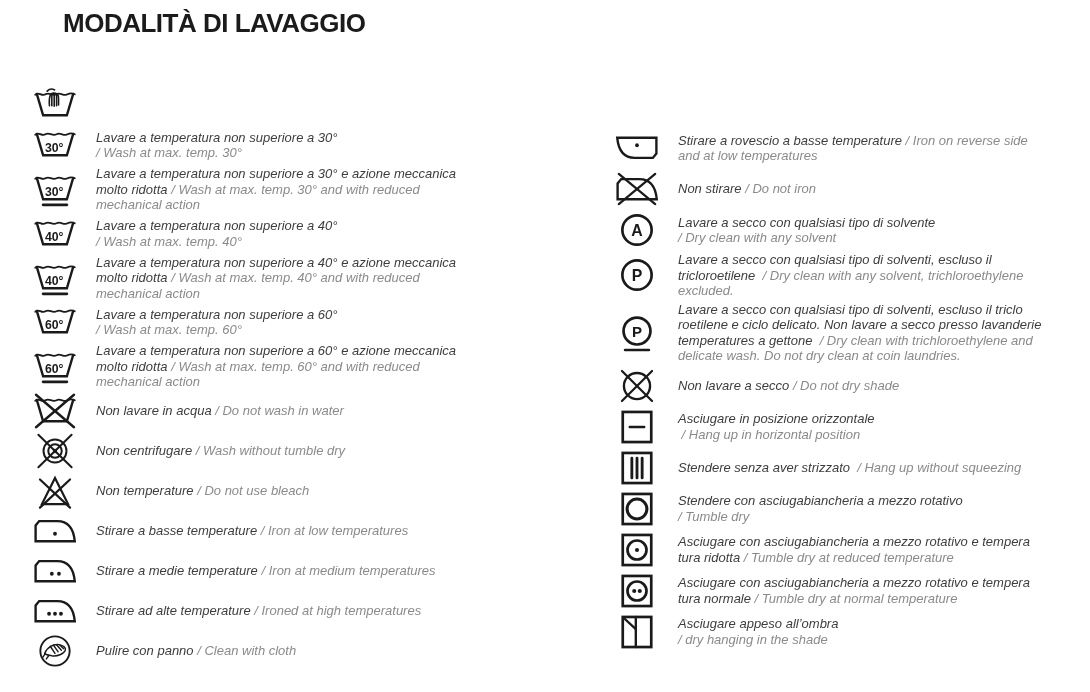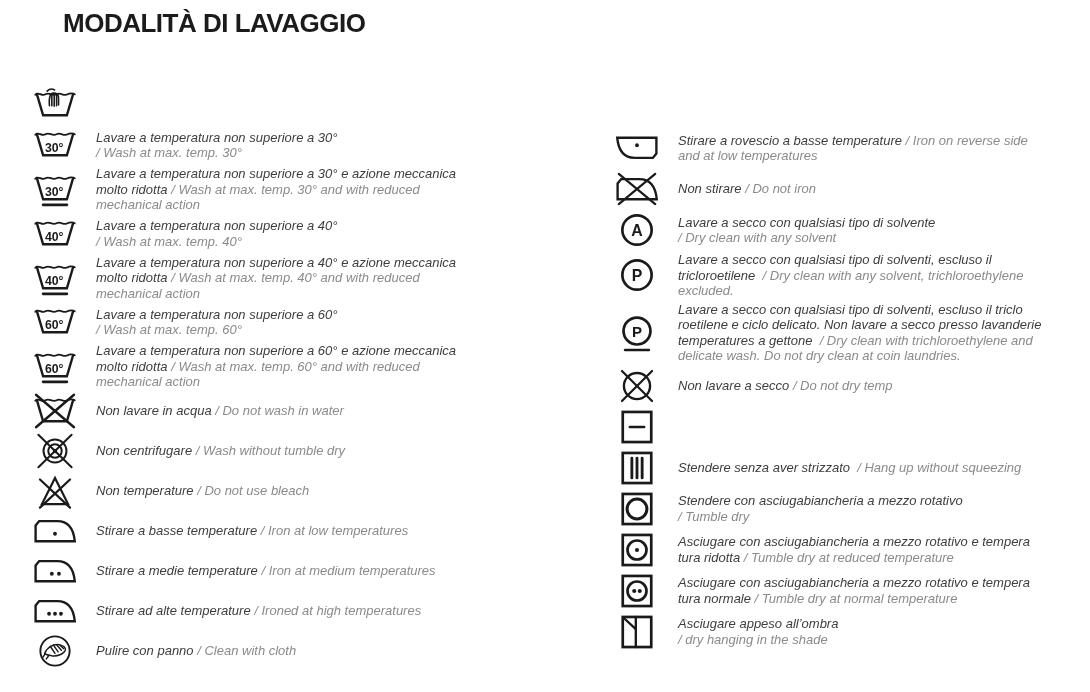--- a/index.html
+++ b/index.html
@@ -285,30 +285,34 @@
     </div>
     <div class="row">
       <span class="icon">
         <svg width="50" height="38" viewBox="0 0 56 48" fill="none" stroke="#1a1a1a" stroke-linecap="round" stroke-width="3">
           <circle cx="28" cy="24" r="16.5" stroke-width="3"></circle>
           <line x1="9" y1="5" x2="47" y2="43" stroke-width="2.8"></line>
           <line x1="47" y1="5" x2="9" y2="43" stroke-width="2.8"></line>
         </svg>
       </span>
       <div class="text">
-        <div class="line"><span class="it">Non lavare a secco</span><span class="en"> / Do not dry temp</span></div>
+        <div class="line"><span class="it">Non lavare a secco</span><span class="en"> / Do not dry shade</span></div>
       </div>
     </div>
     <div class="row">
       <span class="icon">
         <svg width="50" height="38" viewBox="0 0 56 48" fill="none" stroke="#1a1a1a" stroke-linecap="round" stroke-width="3">
           <rect x="10" y="5" width="36" height="38" stroke-width="3.4" fill="none"></rect>
           <line x1="19" y1="24" x2="37" y2="24" stroke-width="3.4"></line>
         </svg>
       </span>
+      <div class="text">
+        <div class="line"><span class="it">Asciugare in posizione orizzontale</span></div>
+        <div class="line"><span class="en"> / Hang up in horizontal position</span></div>
+      </div>
     </div>
     <div class="row">
       <span class="icon">
         <svg width="50" height="38" viewBox="0 0 56 48" fill="none" stroke="#1a1a1a" stroke-linecap="round" stroke-width="3">
           <rect x="10" y="5" width="36" height="38" stroke-width="3.4" fill="none"></rect>
           <line x1="21.5" y1="11.5" x2="21.5" y2="36.5" stroke-width="3.6"></line>
           <line x1="28" y1="11.5" x2="28" y2="36.5" stroke-width="3.6"></line>
           <line x1="34.5" y1="11.5" x2="34.5" y2="36.5" stroke-width="3.6"></line>
         </svg>
       </span>

